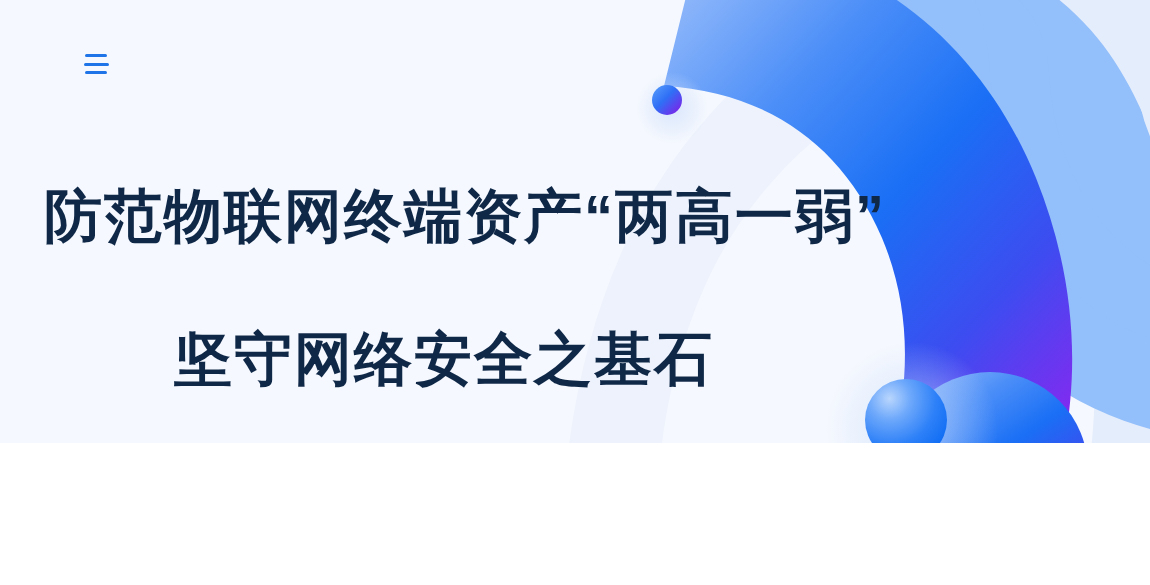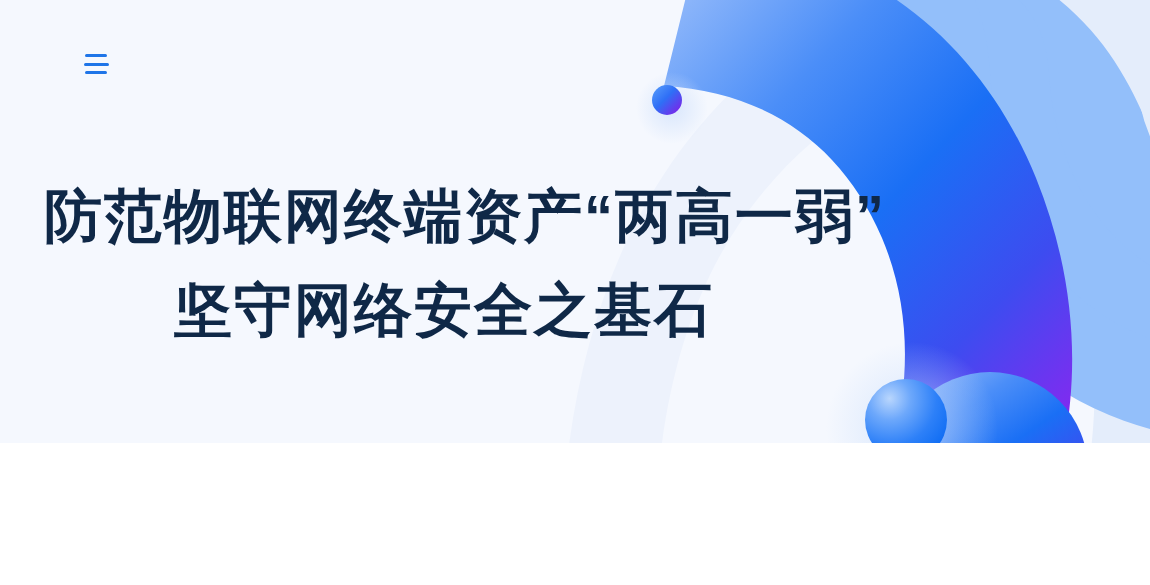--- a/index.html
+++ b/index.html
@@ -62,21 +62,21 @@
     font-size: 58px;
     line-height: 1.04;
     letter-spacing: 2px;
     white-space: nowrap;
   }
   .title-line.line1 {
     padding-left: 44px;
   }
   .title-line.line2 {
     padding-left: 44px;
-    margin-top: 34px;
+    margin-top: 83px;
     text-align: center;
     width: 800px;
   }
 </style>
 </head>
 <body>
 
 <div id="slide">
 
   <svg id="decor" viewBox="0 0 1150 585" xmlns="http://www.w3.org/2000/svg">

